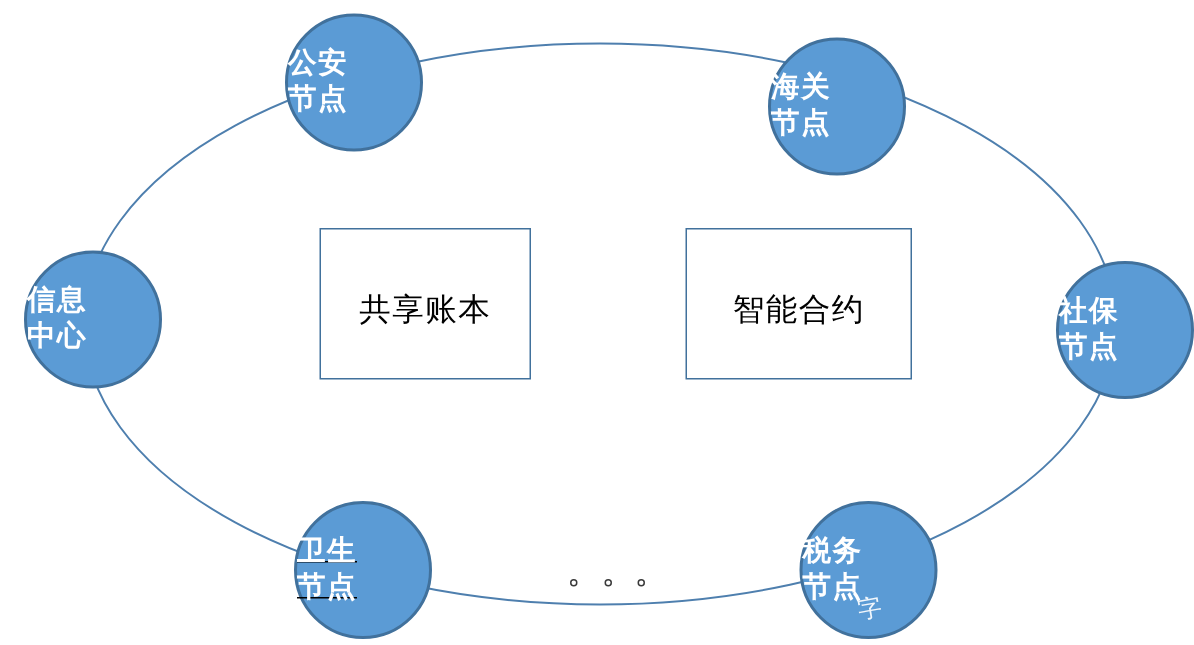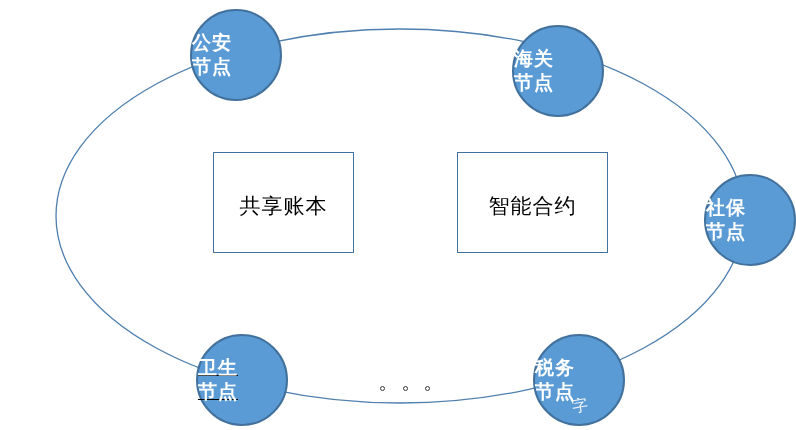--- a/index.html
+++ b/index.html
@@ -102,20 +102,24 @@
   <div class="node n0">
     <span class="label">公安
 节点</span>
   </div>
 
   <div class="node n1">
     <span class="label">海关
 节点</span>
   </div>
 
+  <div class="node n2">
+    <span class="label">信息
+中心</span>
+  </div>
 
   <div class="node n3">
     <span class="label">社保
 节点</span>
   </div>
 
   <div class="node n4">
     <span class="label">卫生
 节点</span>
   </div>

